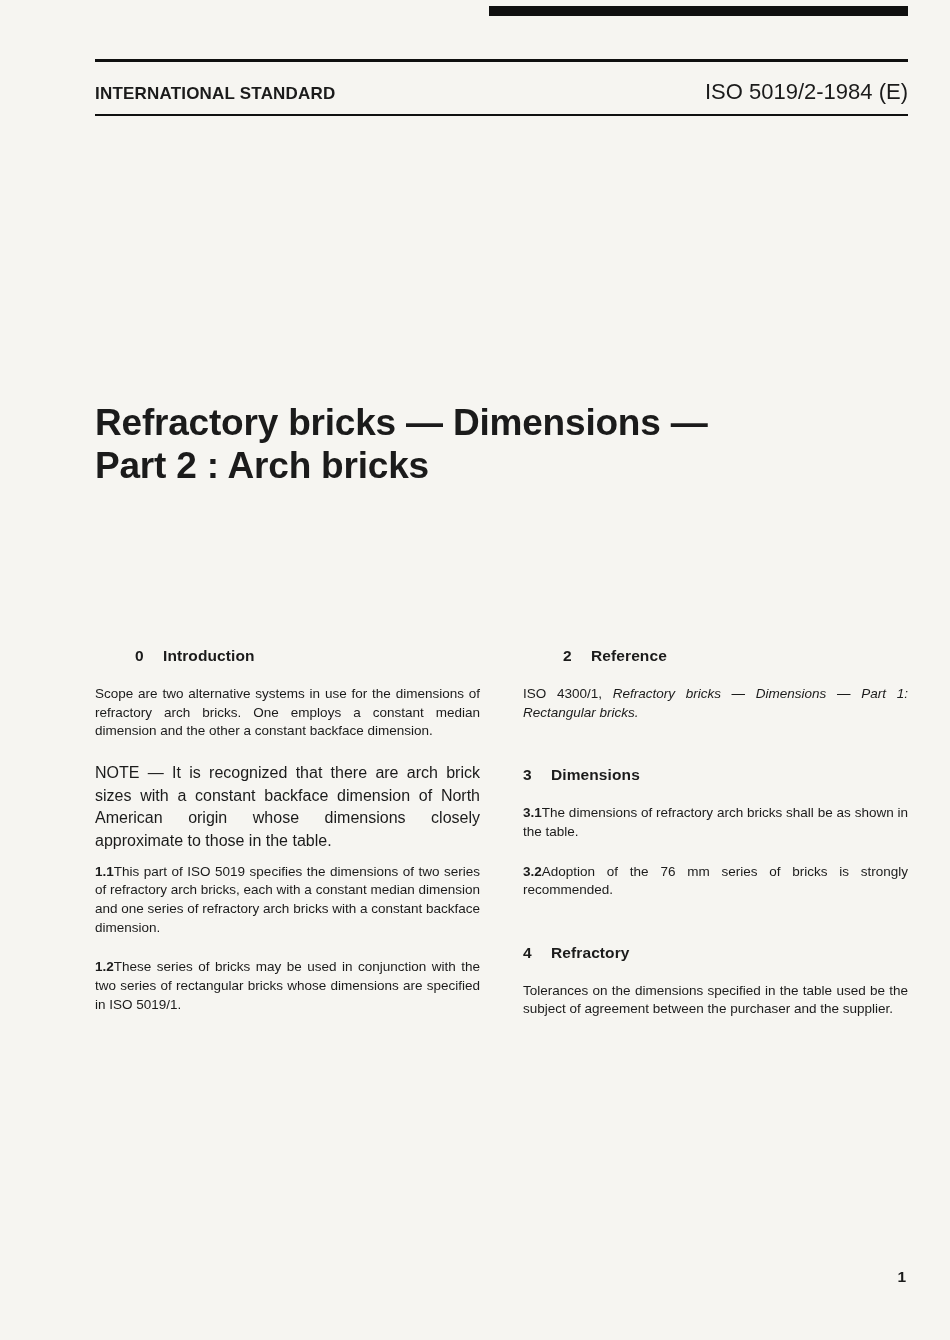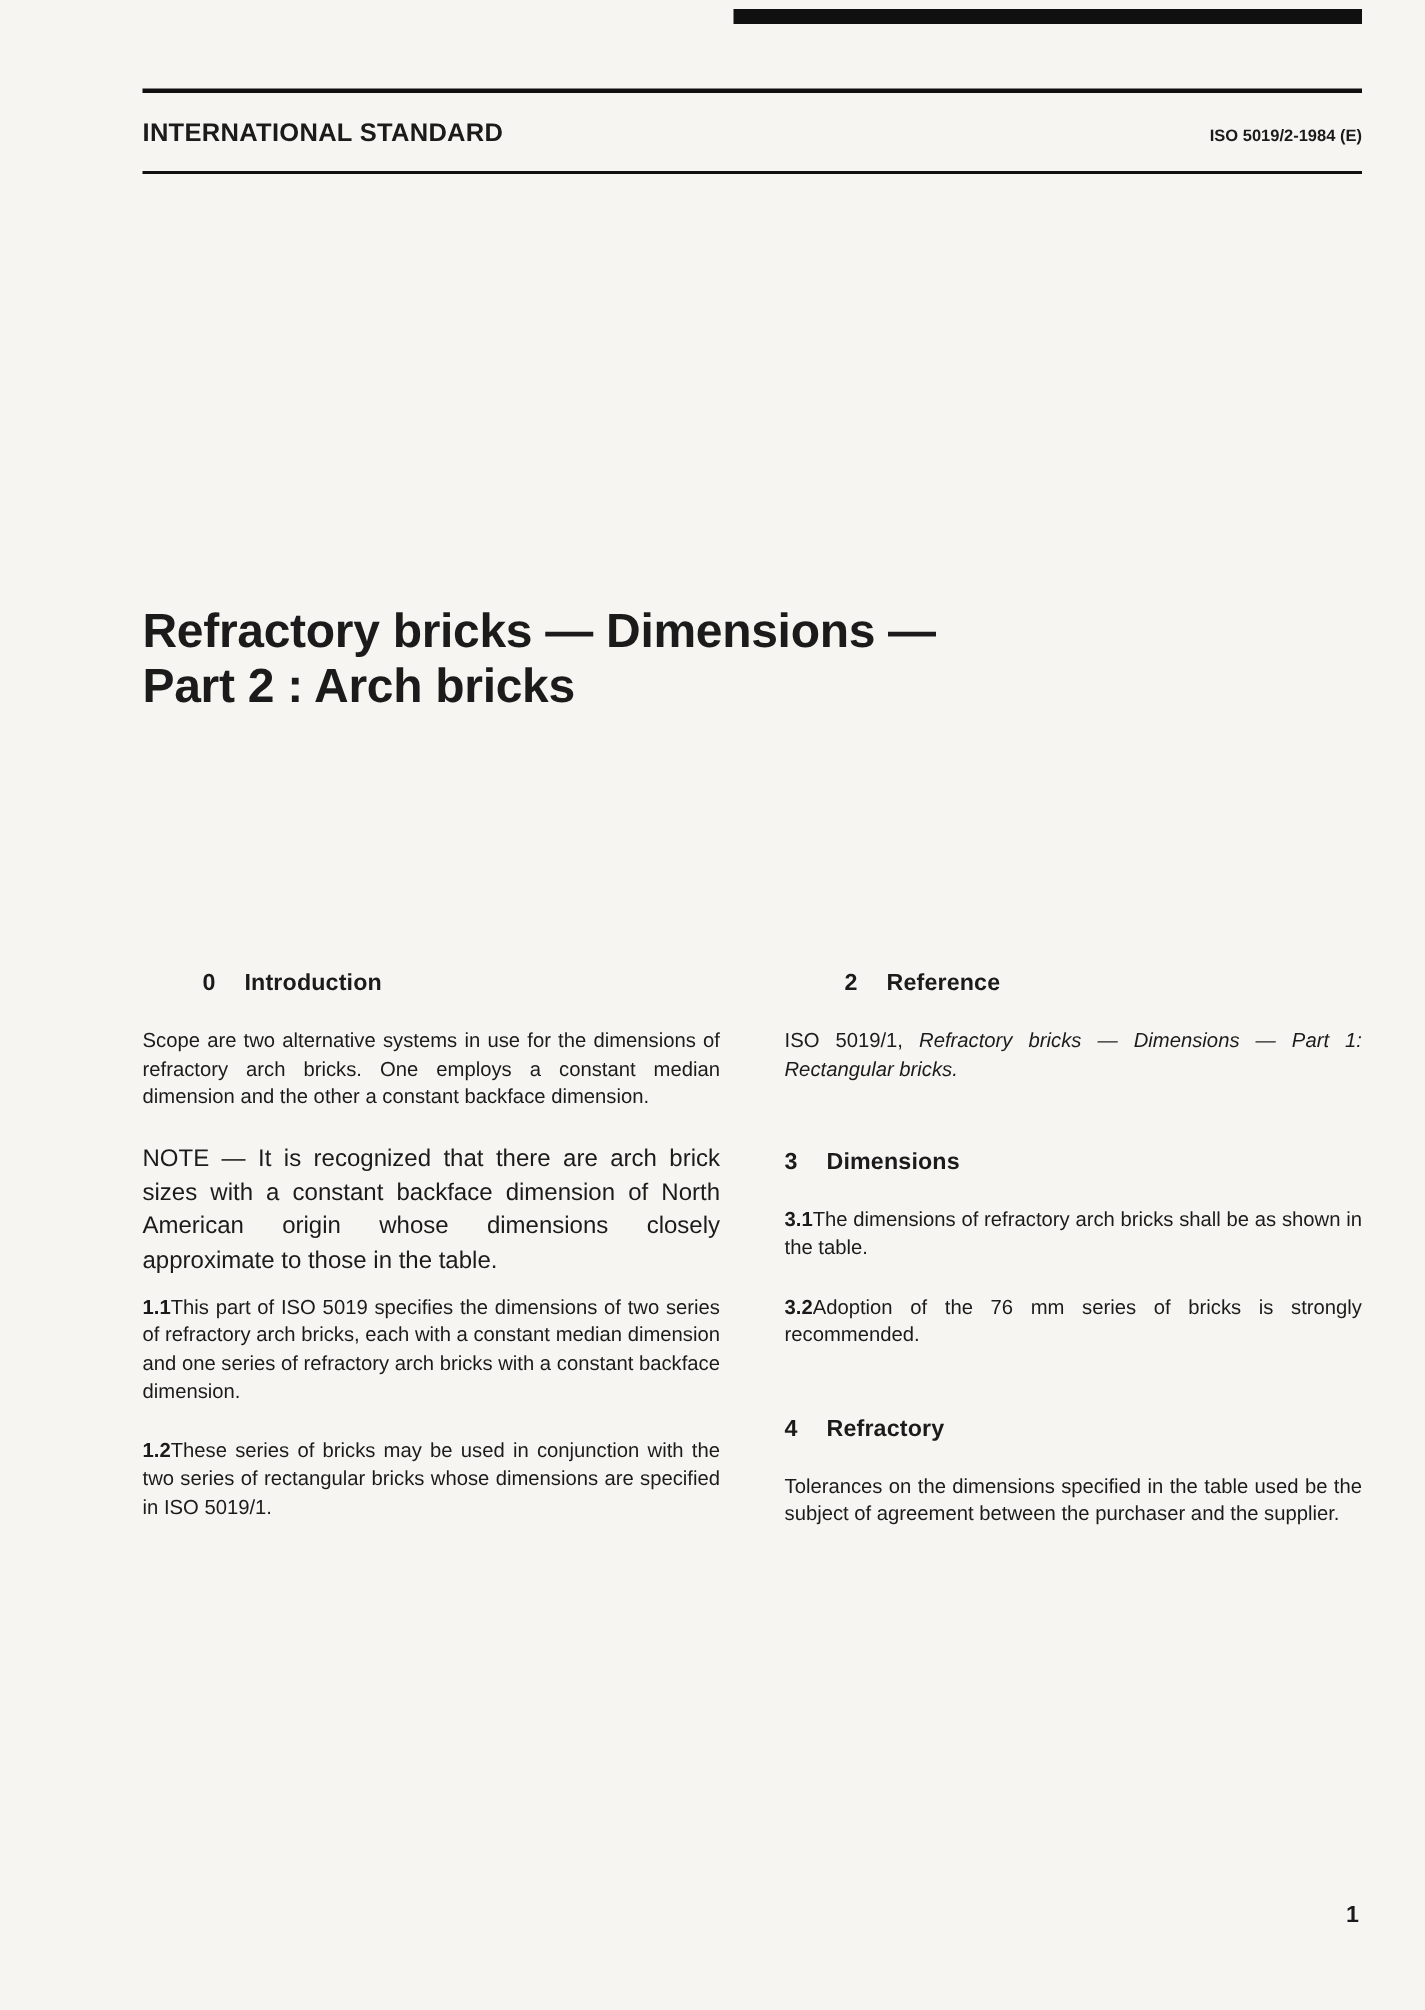--- a/index.html
+++ b/index.html
@@ -44,29 +44,29 @@
     display: flex;
     justify-content: space-between;
     align-items: baseline;
   }
   .header-left {
     font-weight: bold;
     font-size: 17px;
     letter-spacing: 0.2px;
   }
   .header-right {
-    font-weight: bold;
-    font-size: 11px;
+    font-weight: normal;
+    font-size: 22px;
   }
 
   .doc-title {
     position: absolute;
     left: 95px;
     top: 402px;
-    font-size: 32px;
+    font-size: 37px;
     font-weight: bold;
     line-height: 1.16;
     letter-spacing: -0.2px;
   }
 
   .columns {
     position: absolute;
     left: 95px;
     top: 647px;
     width: 813px;
@@ -148,21 +148,21 @@
       </p>
 
     </div>
 
     <div class="col">
 
       <h2 class="sec-heading first">
         <span class="h-num">2</span><span>Reference</span>
       </h2>
       <p class="body-text">
-        <span>ISO 5019/1,</span>
+        <span>ISO 4300/1,</span>
         <span class="cite-italic">Refractory bricks — Dimensions — Part 1: Rectangular bricks.</span>
       </p>
 
       <h2 class="sec-heading">
         <span class="h-num">3</span><span>Dimensions</span>
       </h2>
       <p class="body-text">
         <b class="p-num">3.1</b><span>The dimensions of refractory arch bricks shall be as shown in the table.</span>
       </p>
       <p class="body-text">

